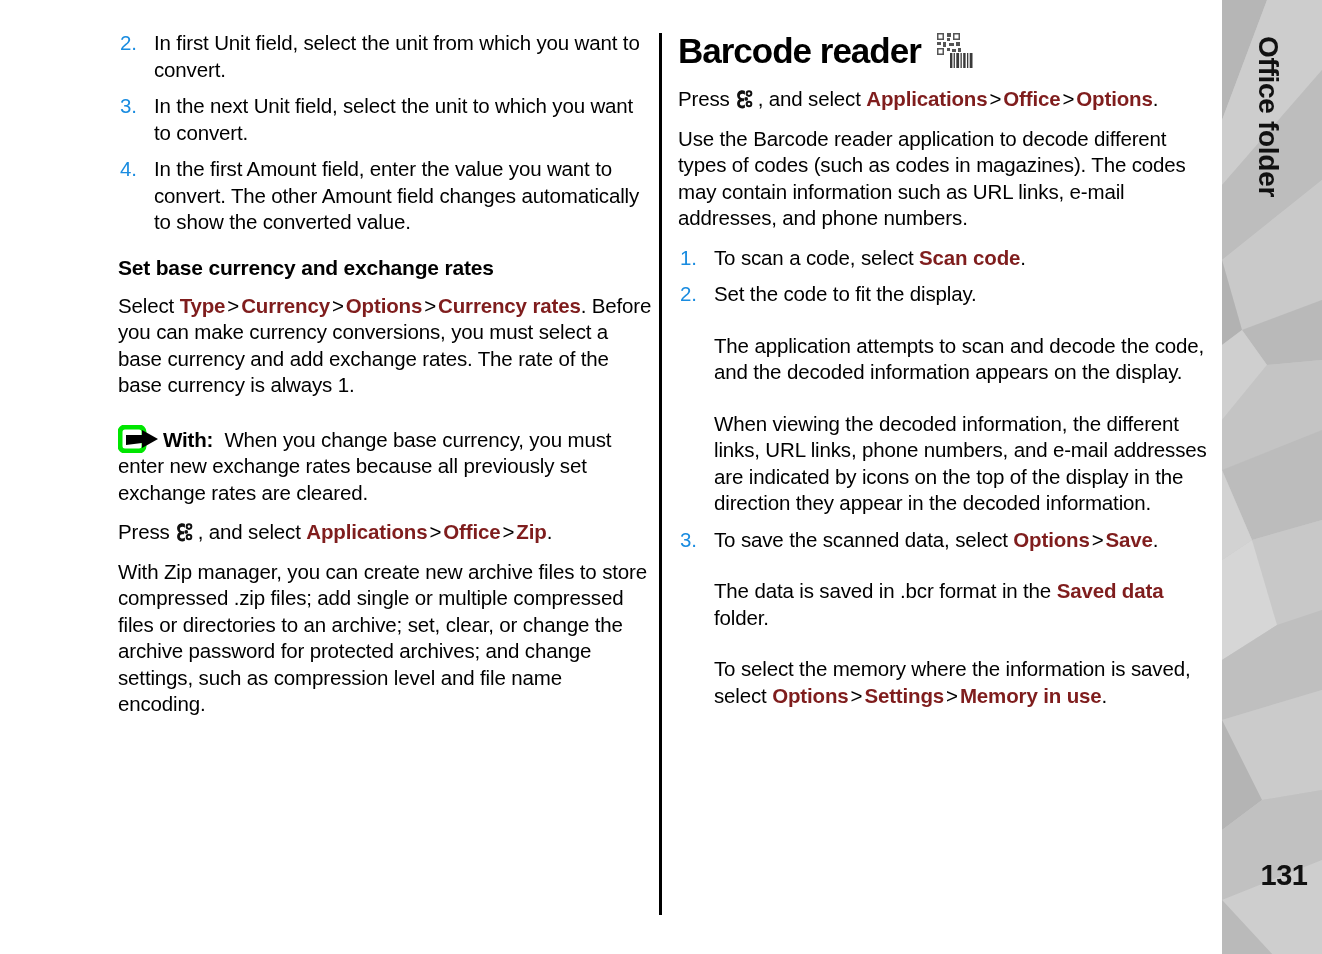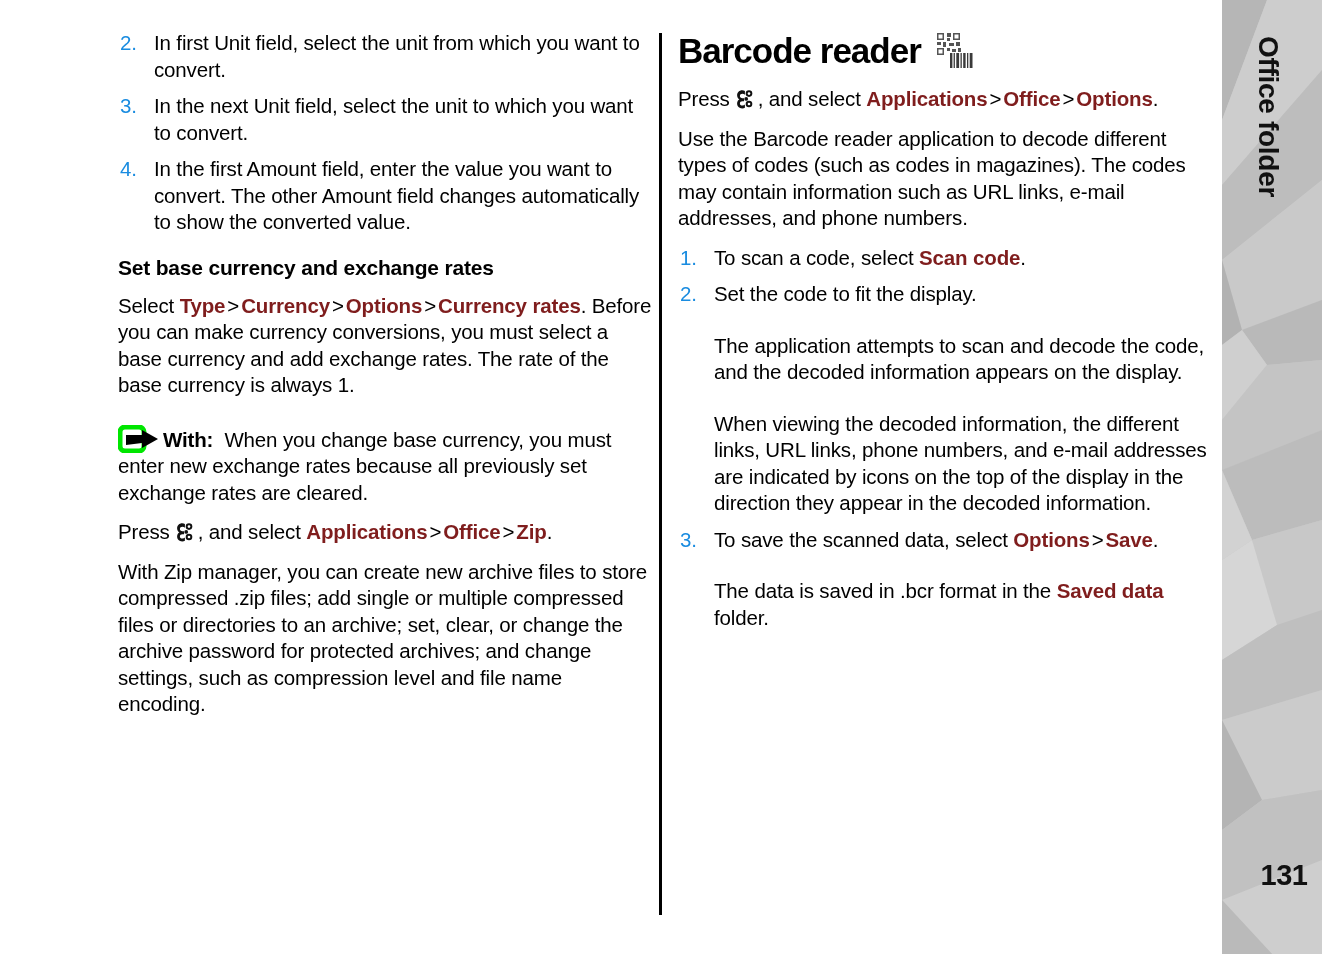--- a/index.html
+++ b/index.html
@@ -281,20 +281,21 @@
         <span class="num">1.</span><span>To scan a code, select </span><span class="ui">Scan code</span><span>.</span>
       </li>
       <li>
         <span class="num">2.</span><span>Set the code to fit the display.</span>
         <p class="sub-para">The application attempts to scan and decode the code, and the decoded information appears on the display.</p>
         <p class="sub-para">When viewing the decoded information, the different links, URL links, phone numbers, and e-mail addresses are indicated by icons on the top of the display in the direction they appear in the decoded information.</p>
       </li>
       <li>
         <span class="num">3.</span><span>To save the scanned data, select </span><span class="ui">Options</span><span class="sep">&gt;</span><span class="ui">Save</span><span>.</span>
         <p class="sub-para"><span>The data is saved in .bcr format in the </span><span class="ui">Saved data</span><span> folder.</span></p>
+        <p class="sub-para"><span>To select the memory where the information is saved, select </span><span class="ui">Options</span><span class="sep">&gt;</span><span class="ui">Settings</span><span class="sep">&gt;</span><span class="ui">Memory in use</span><span>.</span></p>
       </li>
     </ol>
   </div>
 
   <div id="sidebar">
     <svg id="sidebar-poly" viewBox="0 0 100 954" preserveAspectRatio="none" xmlns="http://www.w3.org/2000/svg">
       <rect x="0" y="0" width="100" height="954" fill="#c6c6c6"></rect>
       <g>
         <polygon points="0,0 45,0 0,120" fill="#b6b6b6"></polygon>
         <polygon points="45,0 100,0 100,70 0,185 0,120" fill="#cdcdcd"></polygon>

